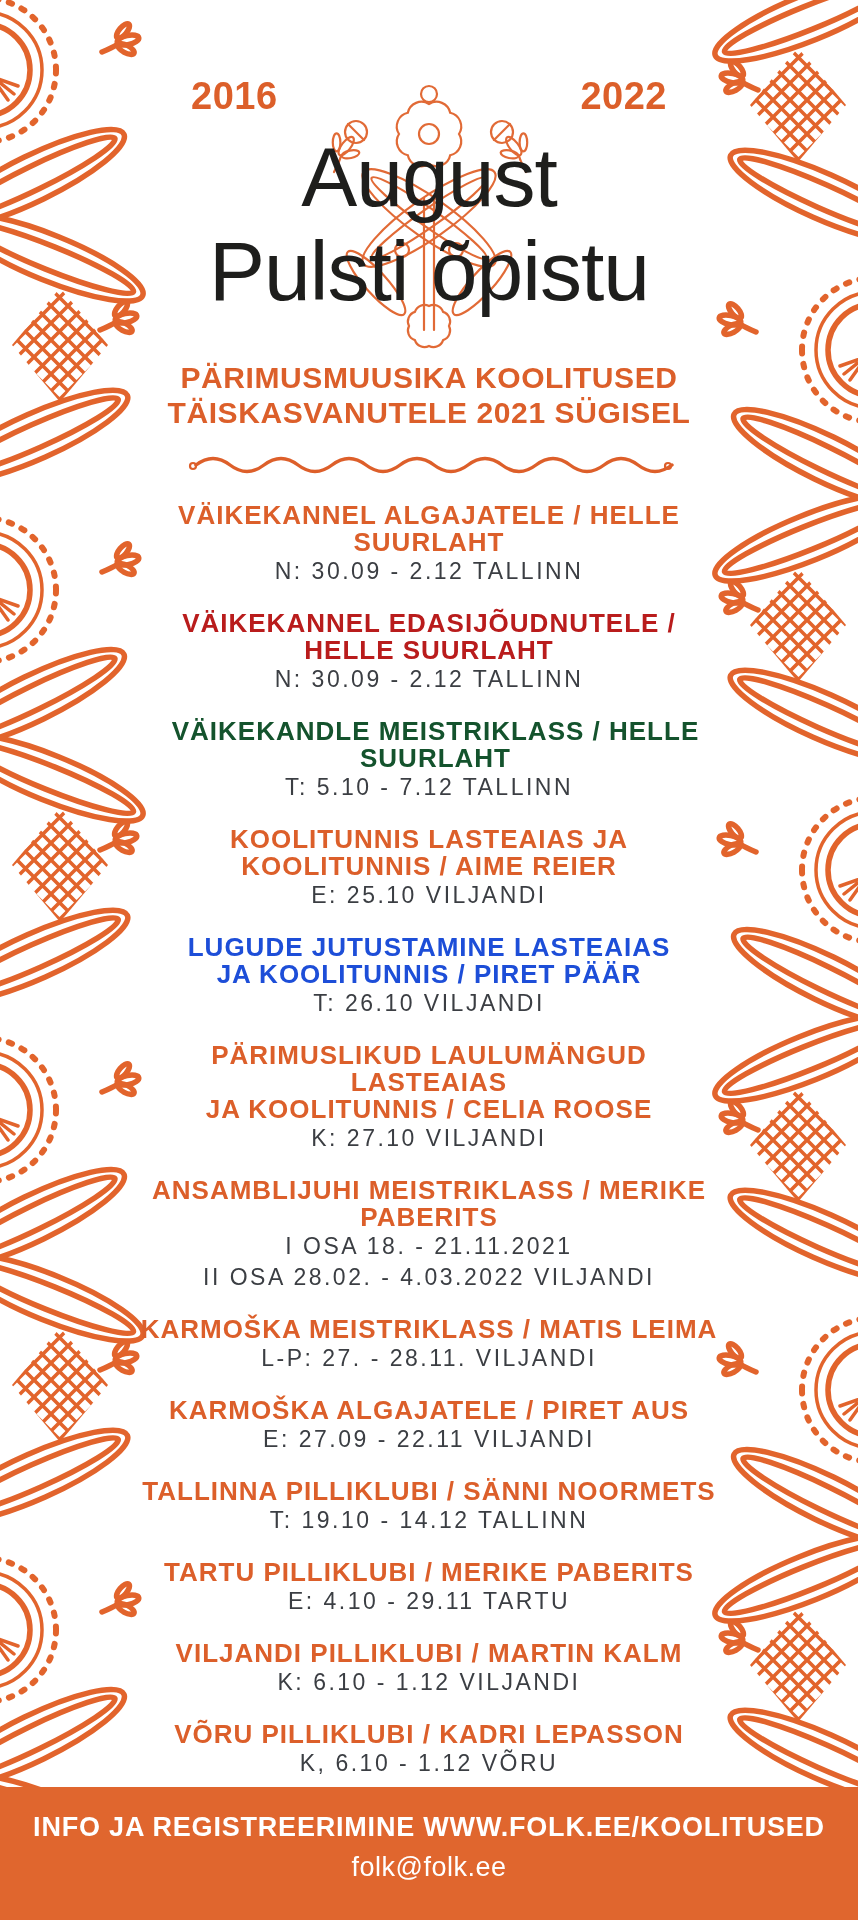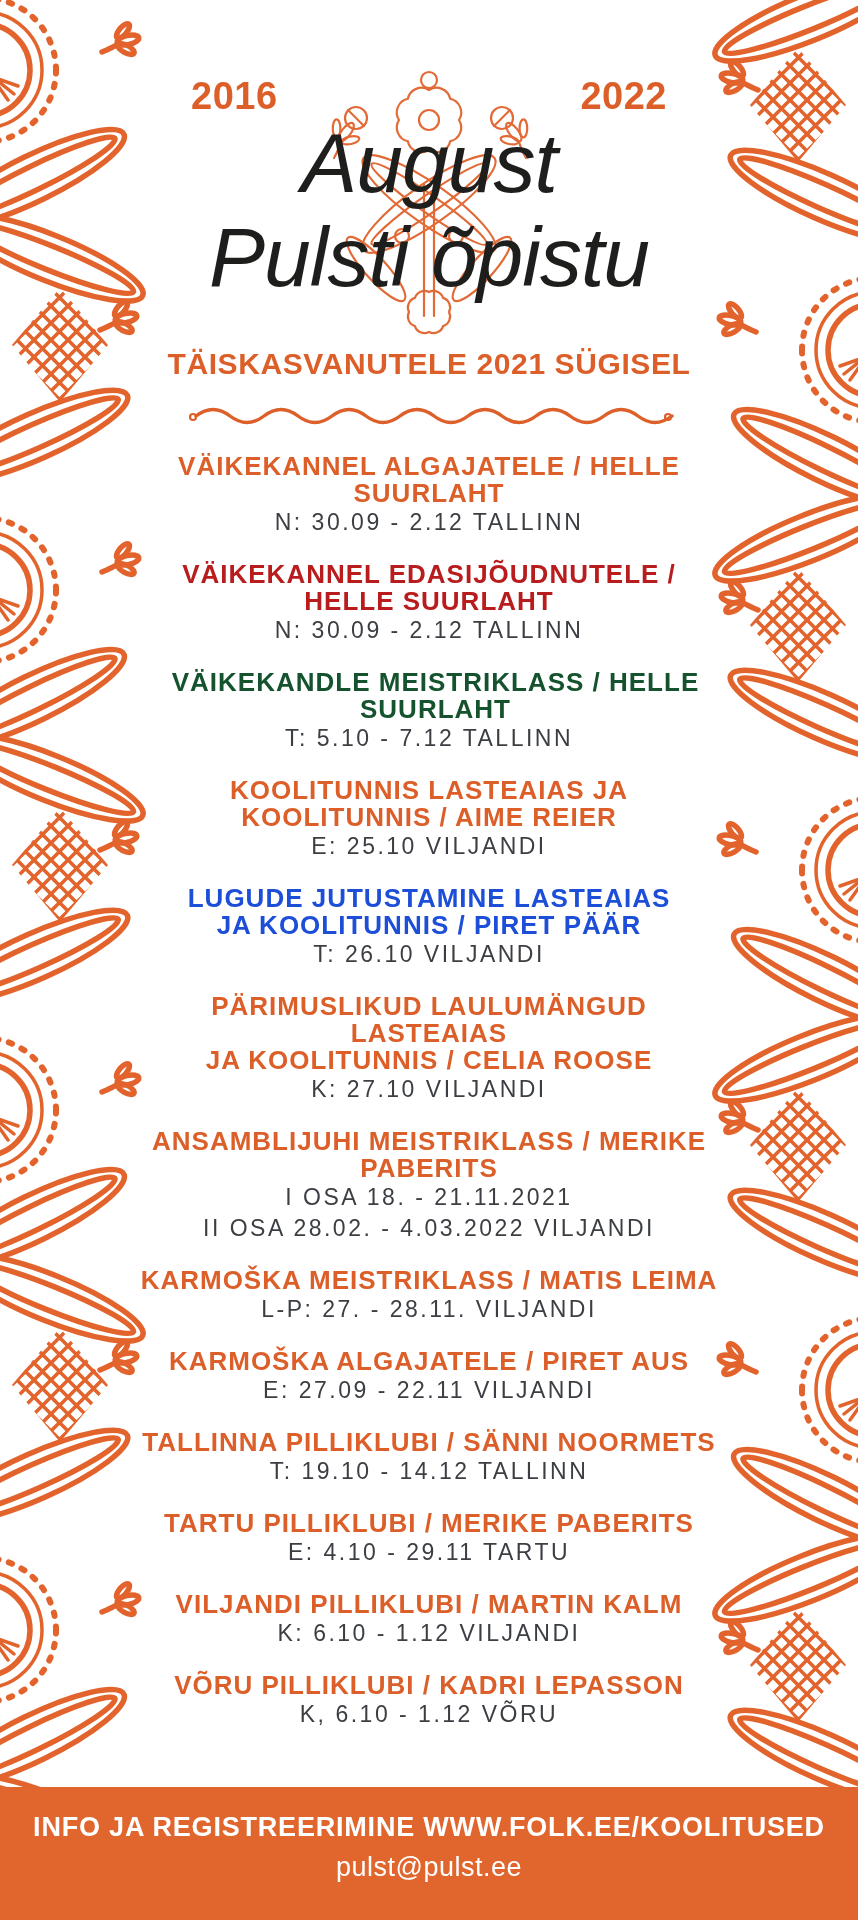--- a/index.html
+++ b/index.html
@@ -11,21 +11,21 @@
   .border-left,.border-right{position:absolute;top:0;width:152px;height:1787px;pointer-events:none;}
   .border-left{left:0;}
   .border-right{right:0;}
 
   
   .content{position:absolute;left:135px;right:135px;top:0;text-align:center;}
 
   .years{display:flex;justify-content:space-between;padding:0 56px;margin-top:76px;
          font-size:38px;line-height:40px;font-weight:bold;color:#e1602a;letter-spacing:.5px;}
 
-  .title-wrap{position:relative;font-style:italic;}
+  .title-wrap{position:relative;margin-top:14px;}
   .ornament{position:absolute;left:50%;top:-62px;transform:translateX(-50%);z-index:0;}
   h1.title{position:relative;z-index:1;margin:0;font-weight:normal;
            font-size:84px;line-height:94px;color:#1e1e1c;letter-spacing:-1px;}
 
   h2.subtitle{margin:42px 0 0;font-size:30px;line-height:35px;font-weight:bold;
               color:#dc5f2a;letter-spacing:.6px;}
 
   .divider{display:block;margin:16px auto 0;}
 
   .courses{margin-top:26px;}
@@ -123,20 +123,21 @@
                  A10 10 0 0 1 145 258 A10 10 0 0 1 150.9 243.9 A10 10 0 0 1 165 238 A10 10 0 0 1 179.1 243.9
                  A10 10 0 0 1 185 258 Z"></path>
       </svg>
       <h1 class="title" style="color: rgb(30, 30, 28);">
         <div>August</div>
         <div>Pulsti õpistu</div>
       </h1>
     </div>
 
     <h2 class="subtitle" style="color: rgb(220, 95, 42);">
+      <div>PÄRIMUSMUUSIKA KOOLITUSED</div>
       <div>TÄISKASVANUTELE 2021 SÜGISEL</div>
     </h2>
 
     <svg class="divider" width="490" height="30" viewBox="0 0 490 30" fill="none" stroke="#dd5f2a" stroke-width="3.4" stroke-linecap="round">
       <path d="M12 19 q17 -13 34 0 t34 0 t34 0 t34 0 t34 0 t34 0 t34 0 t34 0 t34 0 t34 0 t34 0 t34 0 t34 0 t34 0"></path>
       <circle cx="9" cy="20" r="3" stroke-width="2.2"></circle>
       <circle cx="484" cy="20" r="3" stroke-width="2.2"></circle>
     </svg>
 
     <div class="courses">
@@ -247,16 +248,16 @@
           </div>
           <div class="course-detail" style="color: rgb(59, 62, 67);">
             <div>K, 6.10 - 1.12 VÕRU</div>
           </div>
         </div>
       </div>
   </div>
 
   <footer style="background: rgb(224, 102, 46);">
     <div class="footer-info">INFO JA REGISTREERIMINE WWW.FOLK.EE/KOOLITUSED</div>
-    <div class="footer-email">pulst@pulst.ee</div>
+    <div class="footer-email">folk@folk.ee</div>
   </footer>
 
 </div>
 
 </body></html>

